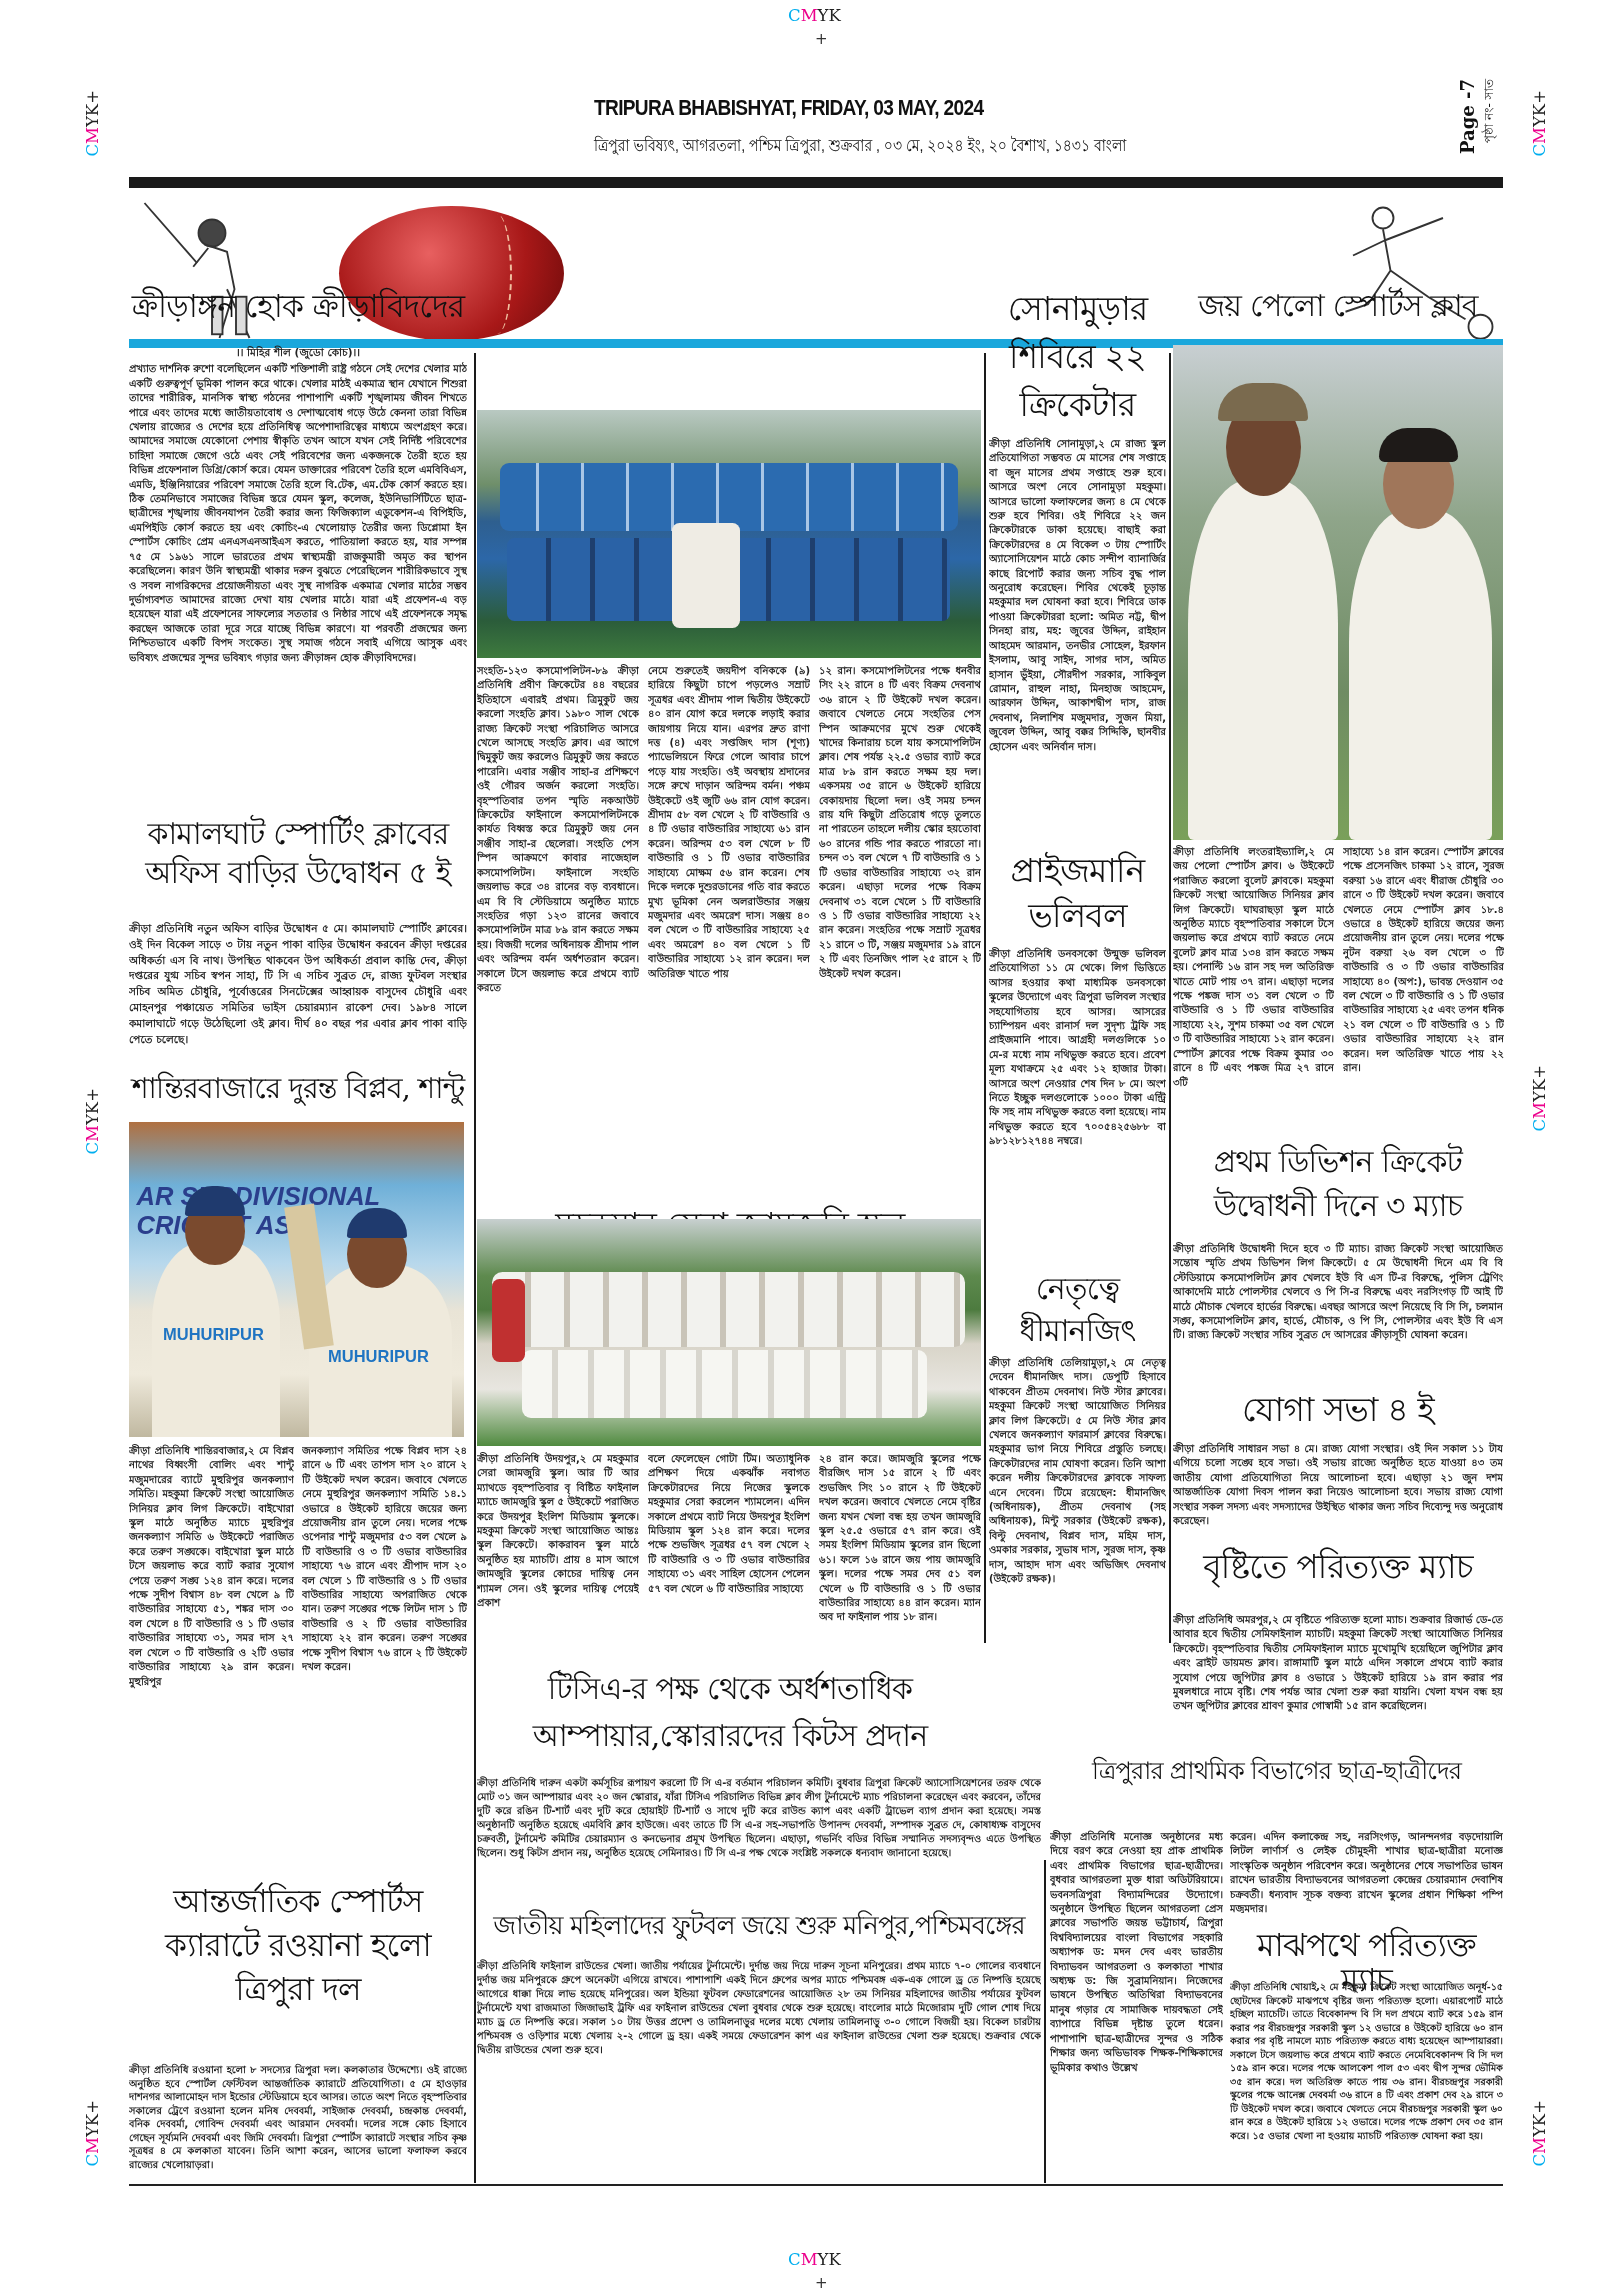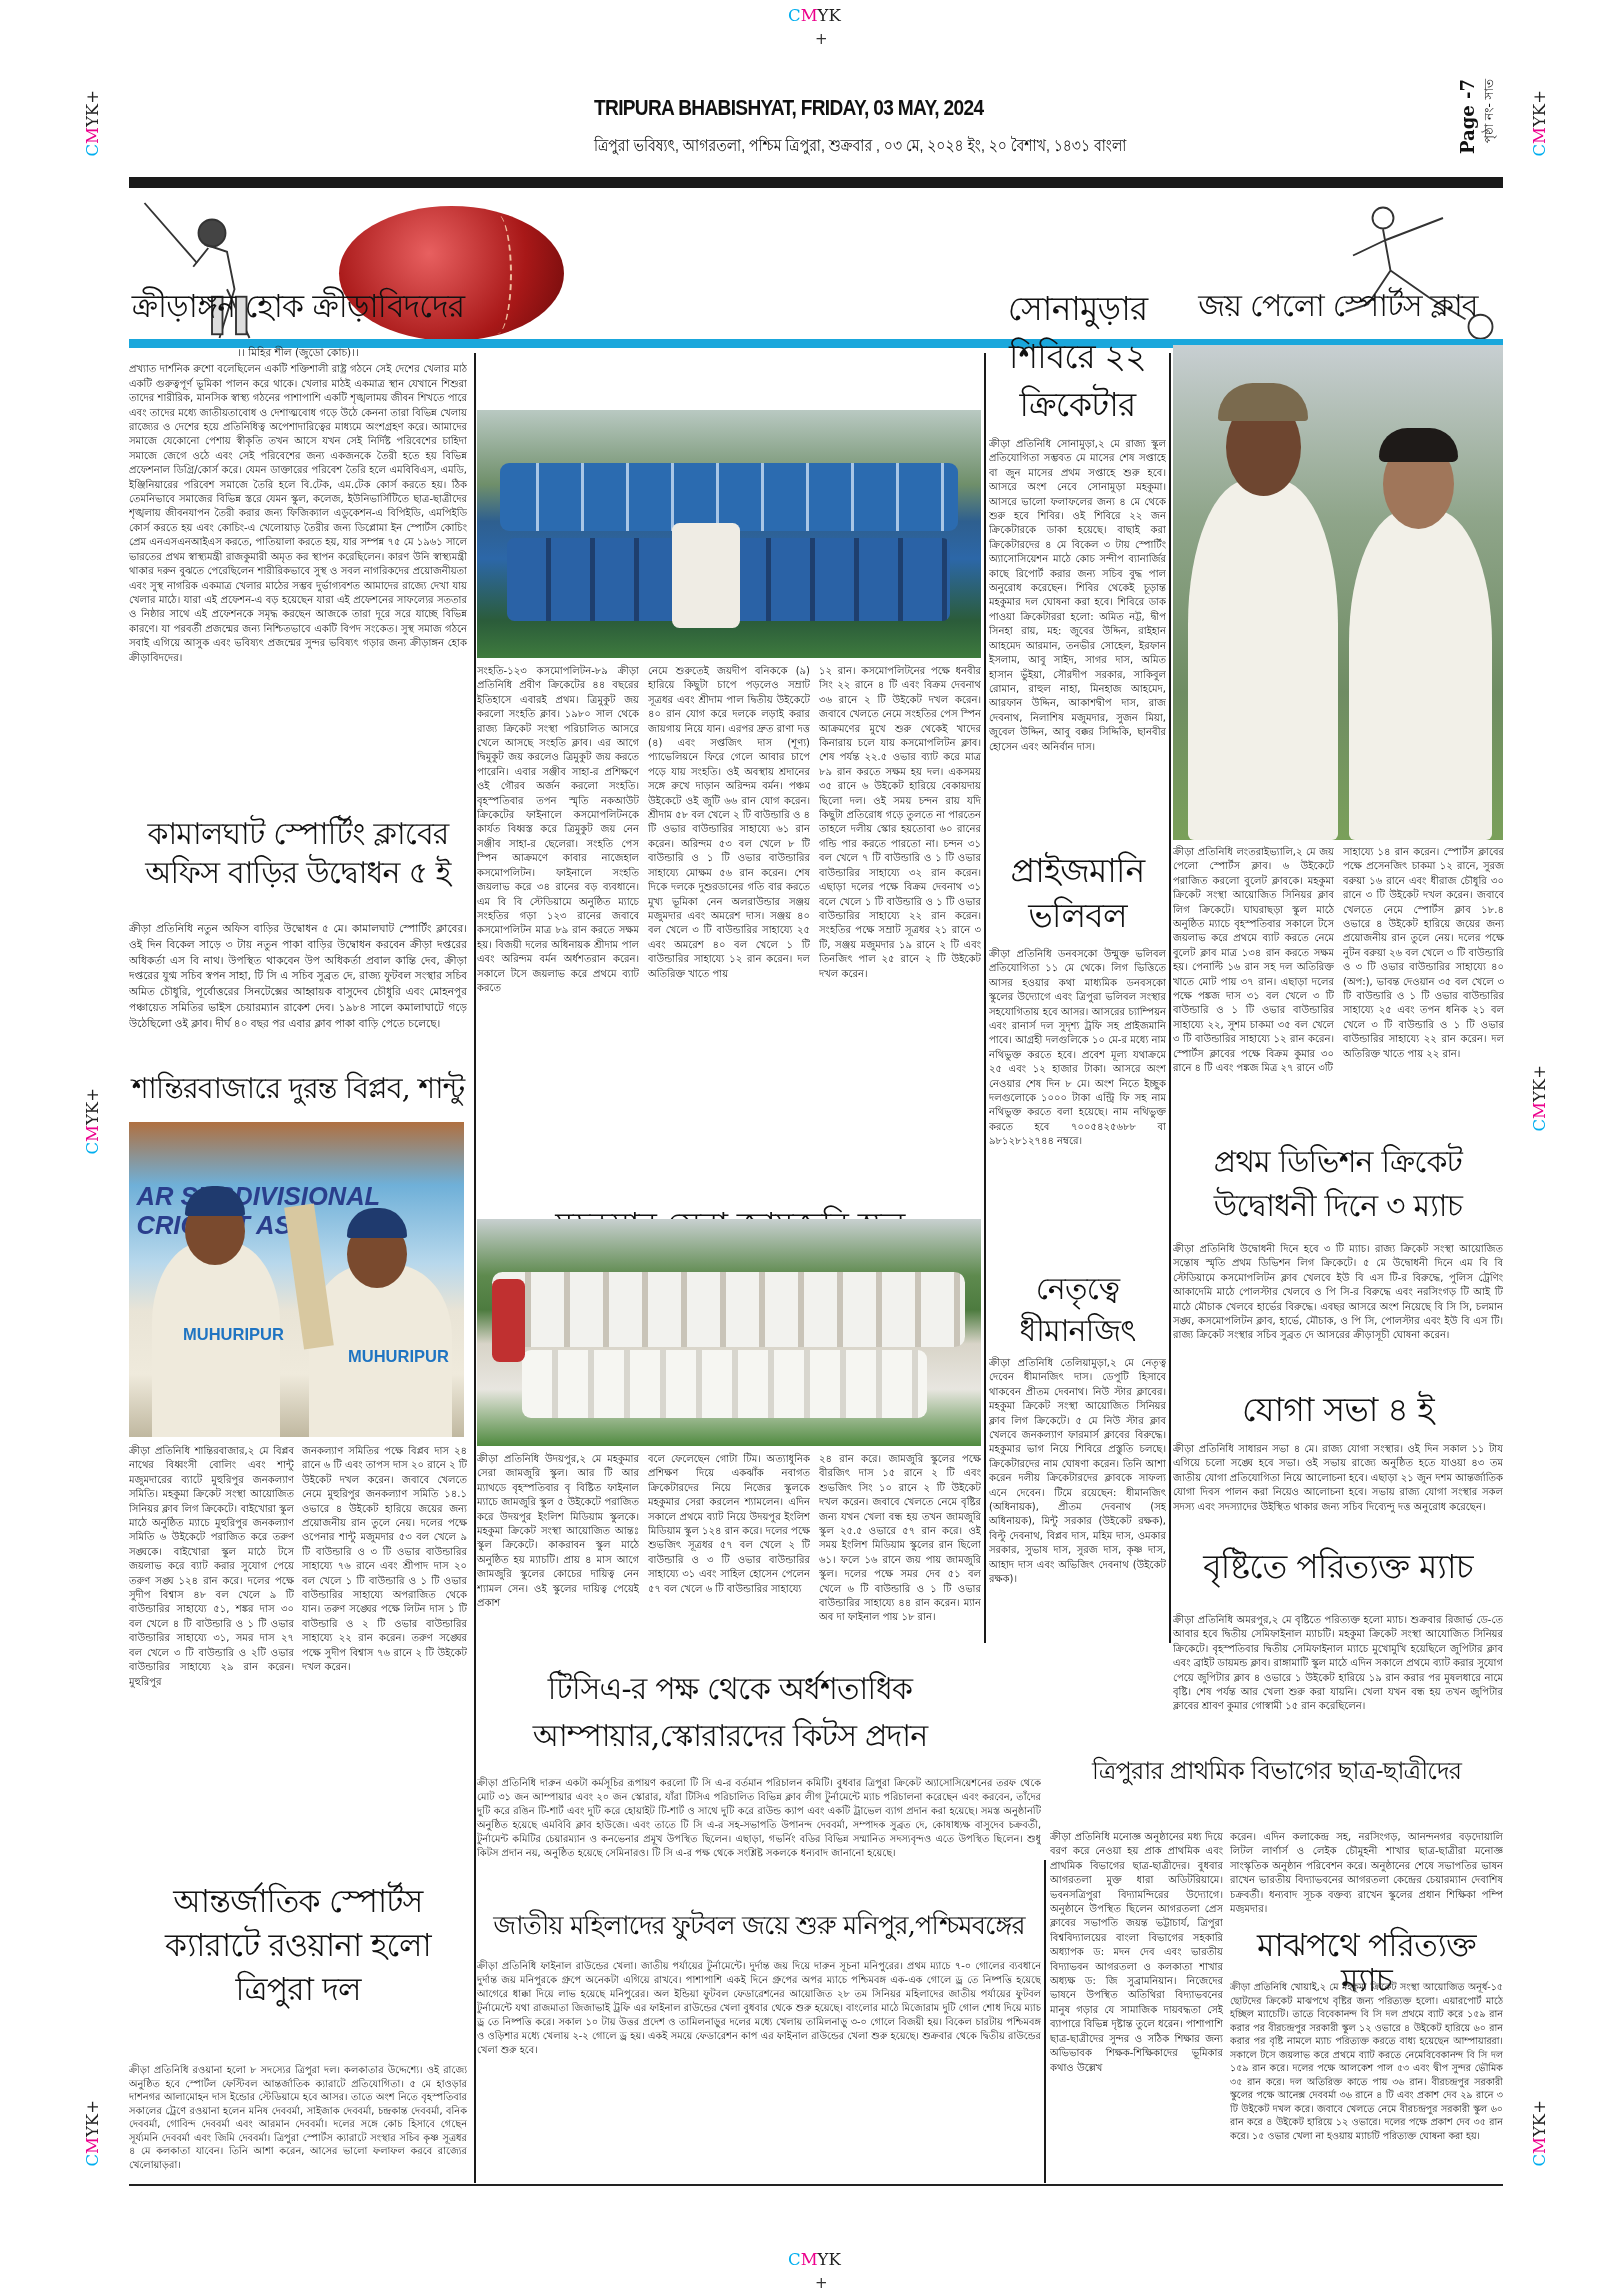--- a/index.html
+++ b/index.html
@@ -32,31 +32,31 @@
   .ball { position: absolute; left: 210px; top: 15px; width: 225px; height: 135px; border-radius: 50%; background: radial-gradient(circle at 40% 35%, #e86060, #a81818 60%, #6a0a0a); }
   .ball-seam { position: absolute; left: 353px; top: 22.5px; width: 30px; height: 120px; border-right: 2.3px dashed #f0c0a0; border-radius: 0 60% 60% 0; }
   .banner-title { position: absolute; left: 233px; top: 38px; font-family: "DejaVu Serif", serif; font-size: 90px; font-weight: bold; font-style: italic; background: linear-gradient(90deg, #2a2e8c 0%, #6a2a8c 30%, #c0205a 55%, #e8342a 75%, #f2a020 100%); -webkit-background-clip: text; background-clip: text; color: transparent; letter-spacing: 3px; }
   .figure-bat { position: absolute; left: 7.5px; top: 7.5px; width: 165px; height: 143px; }
   .figure-kick { position: absolute; right: 0; top: 7.5px; width: 165px; height: 143px; }
 
   .col-rule { position: absolute; background: #1a1a1a; }
   .hr-thin { position: absolute; height: 2.3px; background: #222; }
 
   .headline { position: absolute; font-family: "DejaVu Serif", serif; color: #111; text-align: center; line-height: 1.12; letter-spacing: -0.8px; }
-  .body-text { position: absolute; font-family: "DejaVu Sans", sans-serif; font-size: 10px; line-height: 14.4px; color: #222; text-align: justify; overflow: hidden; }
+  .body-text { position: absolute; font-family: "DejaVu Sans", sans-serif; font-size: 10px; line-height: 14.4px; color: #222; text-align: justify; overflow: hidden; font-weight: bold; }
   .byline { text-align: center; font-size: 10.5px; margin-bottom: 3px; }
 
   .photo { position: absolute; overflow: hidden; }
   .photo-team1 { background: linear-gradient(180deg, #b9c9c2 0%, #6f8f6a 30%, #2e5f8f 45%, #2c67a8 60%, #2b5c3a 85%, #3e7b3e 100%); }
   .photo-players2 { background: linear-gradient(180deg, #c8cfd2 0%, #8fa58a 35%, #6f8c63 70%, #7aa05a 100%); }
   .photo-school { background: linear-gradient(180deg, #c8d0d0 0%, #5e8a4e 25%, #4d7b3f 40%, #d8d4c8 55%, #e8e6e0 75%, #4f8a3f 100%); }
   .photo-muhuripur { background: linear-gradient(180deg, #b07040 0%, #6fb0d8 20%, #b8d8ec 45%, #e9e4d6 60%, #efeadc 80%, #c0b8a0 100%); }
   .person { position: absolute; border-radius: 40% 40% 6px 6px; }
   .head { position: absolute; border-radius: 50%; background: #7a4a2e; }
-  .photo-label { position: absolute; font-family: "Liberation Sans", sans-serif; font-weight: bold; color: #1f74c2; font-size: 16.5px; margin-left: 20px; }
+  .photo-label { position: absolute; font-family: "Liberation Sans", sans-serif; font-weight: bold; color: #1f74c2; font-size: 16.5px; }
   .banner-text { position: absolute; font-family: "Liberation Sans", sans-serif; font-weight: bold; font-style: italic; color: #2a3e8c; font-size: 25.5px; }
 </style>
 </head>
 <body>
 
 <div class="cmyk cmyk-top"><span class="c">C</span><span class="m">M</span><span class="y">Y</span><span class="k">K</span></div>
 <div class="reg" style="left:815px;top:30px;">+</div>
 <div class="cmyk cmyk-bottom"><span class="c">C</span><span class="m">M</span><span class="y">Y</span><span class="k">K</span></div>
 <div class="reg" style="left:815px;top:2274px;">+</div>
 <div class="cmyk cmyk-vert cmyk-left-1"><span class="c">C</span><span class="m">M</span><span class="y">YK+</span></div>

